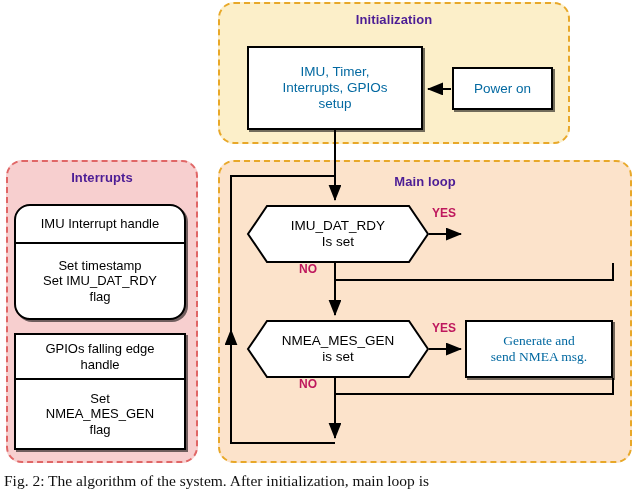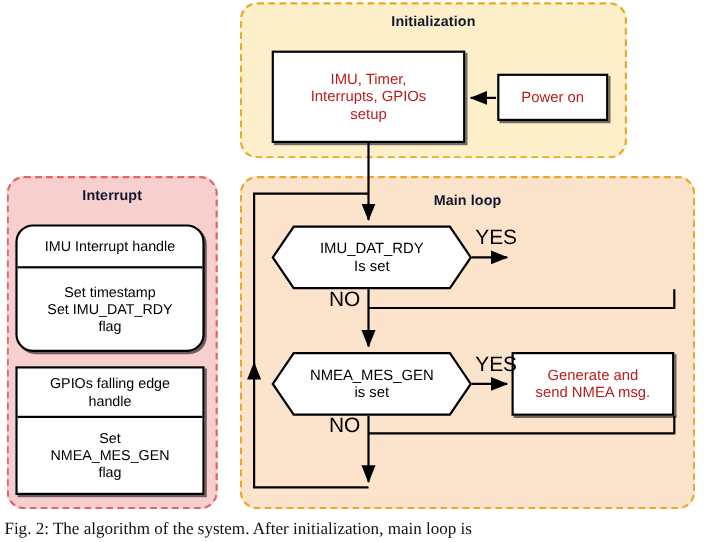--- a/index.html
+++ b/index.html
@@ -29,21 +29,21 @@
     border-width: 2px;
     border-radius: 16px;
     box-sizing: border-box;
   }
   .panel-title {
     position: absolute;
     width: 100%;
     text-align: center;
     font-weight: bold;
     font-size: 13px;
-    color: #0f172a;
+    color: #4c1d95;
     letter-spacing: 0.1px;
   }
 
   #panel-init {
     left: 218px; top: 2px;
     width: 352px; height: 142px;
     background: #fcefc9;
     border-color: #e8a829;
   }
   #panel-mainloop {
@@ -64,42 +64,42 @@
     position: absolute;
     background: #ffffff;
     border: 2px solid #000;
     box-sizing: border-box;
     display: flex;
     align-items: center;
     justify-content: center;
     text-align: center;
     font-size: 13.5px;
     line-height: 1.18;
-    color: #b91c1c;
+    color: #0369a1;
     box-shadow: 2px 2px 0 rgba(0,0,0,0.55);
   }
 
   
   #box-setup {
     left: 247px; top: 46px;
     width: 176px; height: 84px;
   }
   #box-power-on {
     left: 452px; top: 67px;
     width: 101px; height: 43px;
   }
 
   
   #box-read-imu {
     left: 465px; top: 205px;
     width: 148px; height: 58px;
   }
   #box-gen-nmea {
     left: 465px; top: 320px;
-    width: 148px; height: 58px;
+    width: 148px; height: 58px; font-family: Liberation Serif, serif;
   }
 
   
   .hex-wrap {
     position: absolute;
   }
   .hex-wrap svg {
     position: absolute;
     left: 0; top: 0;
     overflow: visible;
@@ -154,23 +154,24 @@
   #wires {
     position: absolute;
     left: 0; top: 0;
     width: 640px; height: 465px;
     pointer-events: none;
   }
 
   
   .edge-label {
     position: absolute;
-    font-size: 19px;
-    color: #000000;
+    font-size: 12px;
+    color: #be185d;
     background: transparent;
+    font-weight: bold;
   }
   #lbl-yes-1 { left: 432px; top: 206px; }
   #lbl-no-1  { left: 299px; top: 262px; }
   #lbl-yes-2 { left: 432px; top: 321px; }
   #lbl-no-2  { left: 299px; top: 377px; }
 
   
   #caption {
     position: absolute;
     left: 0; top: 472px;
@@ -184,21 +185,21 @@
     white-space: nowrap;
     overflow: hidden;
   }
 </style>
 </head>
 <body>
 
 <div id="figure">
 
   <div class="panel" id="panel-interrupts">
-    <div class="panel-title" style="top:8px;">Interrupt</div>
+    <div class="panel-title" style="top:8px;">Interrupts</div>
   </div>
 
   <div class="int-group" id="int-group-imu">
     <div class="int-cell c1 divider">IMU Interrupt handle</div>
     <div class="int-cell c2">Set timestamp
 Set IMU_DAT_RDY
 flag</div>
   </div>
 
   <div class="int-group" id="int-group-timer">

